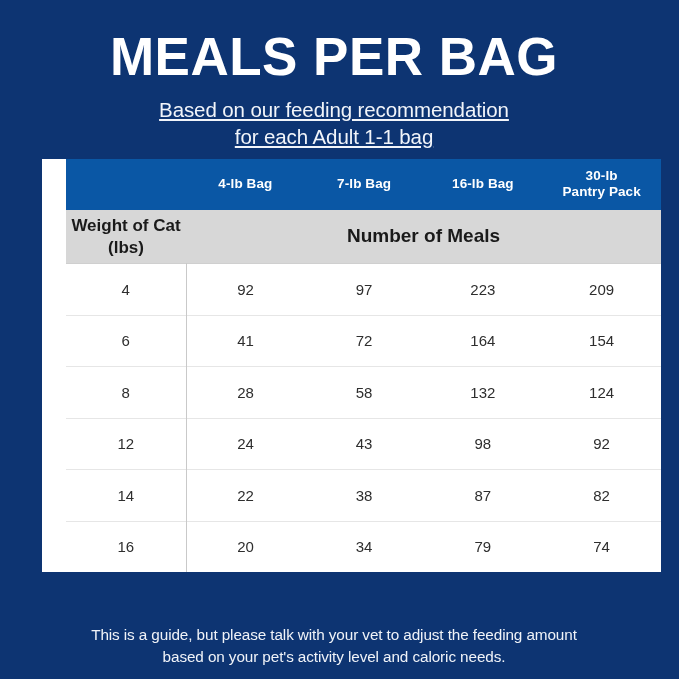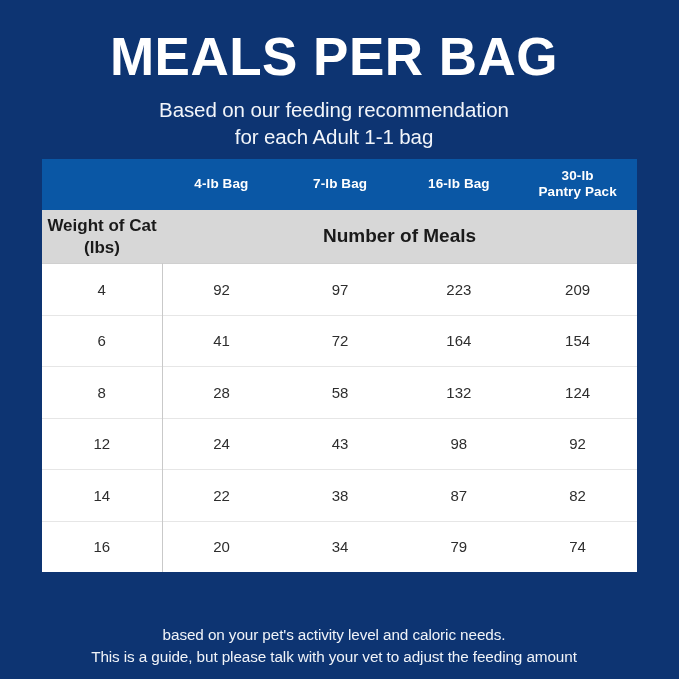--- a/index.html
+++ b/index.html
@@ -40,35 +40,37 @@
   .subtitle {
     color: #f2f5fa;
     font-size: 20.5px;
     font-weight: 400;
     line-height: 1.32;
     margin: 12px 0 0 0;
     letter-spacing: -0.1px;
   }
   .subtitle .sub-line {
     display: block;
+    text-decoration: underline;
   }
 
   
   .table-wrap {
     position: absolute;
     left: 42px;
     top: 159px;
     width: 595px;
     background: #ffffff;
     box-sizing: border-box;
   }
   table.meals {
     border-collapse: collapse;
     width: 100%;
     table-layout: fixed;
+    margin-left: 24px;
   }
   table.meals col.c-weight { width: 120px; }
   table.meals col.c-bag    { width: 118.75px; }
 
   
   .hrow th {
     background: #0a57a5;
     color: #ffffff;
     font-size: 13.5px;
     font-weight: 700;
@@ -230,17 +232,17 @@
           <td>20</td>
           <td>34</td>
           <td>79</td>
           <td>74</td>
         </tr>
       </tbody>
     </table>
   </div>
 
   <div class="footnote">
+    <span class="fl">This is a guide, but please talk with your vet to adjust the feeding amount</span>
     <span class="fl">based on your pet's activity level and caloric needs.</span>
-    <span class="fl">This is a guide, but please talk with your vet to adjust the feeding amount</span>
   </div>
 
 </div>
 
 </body></html>

